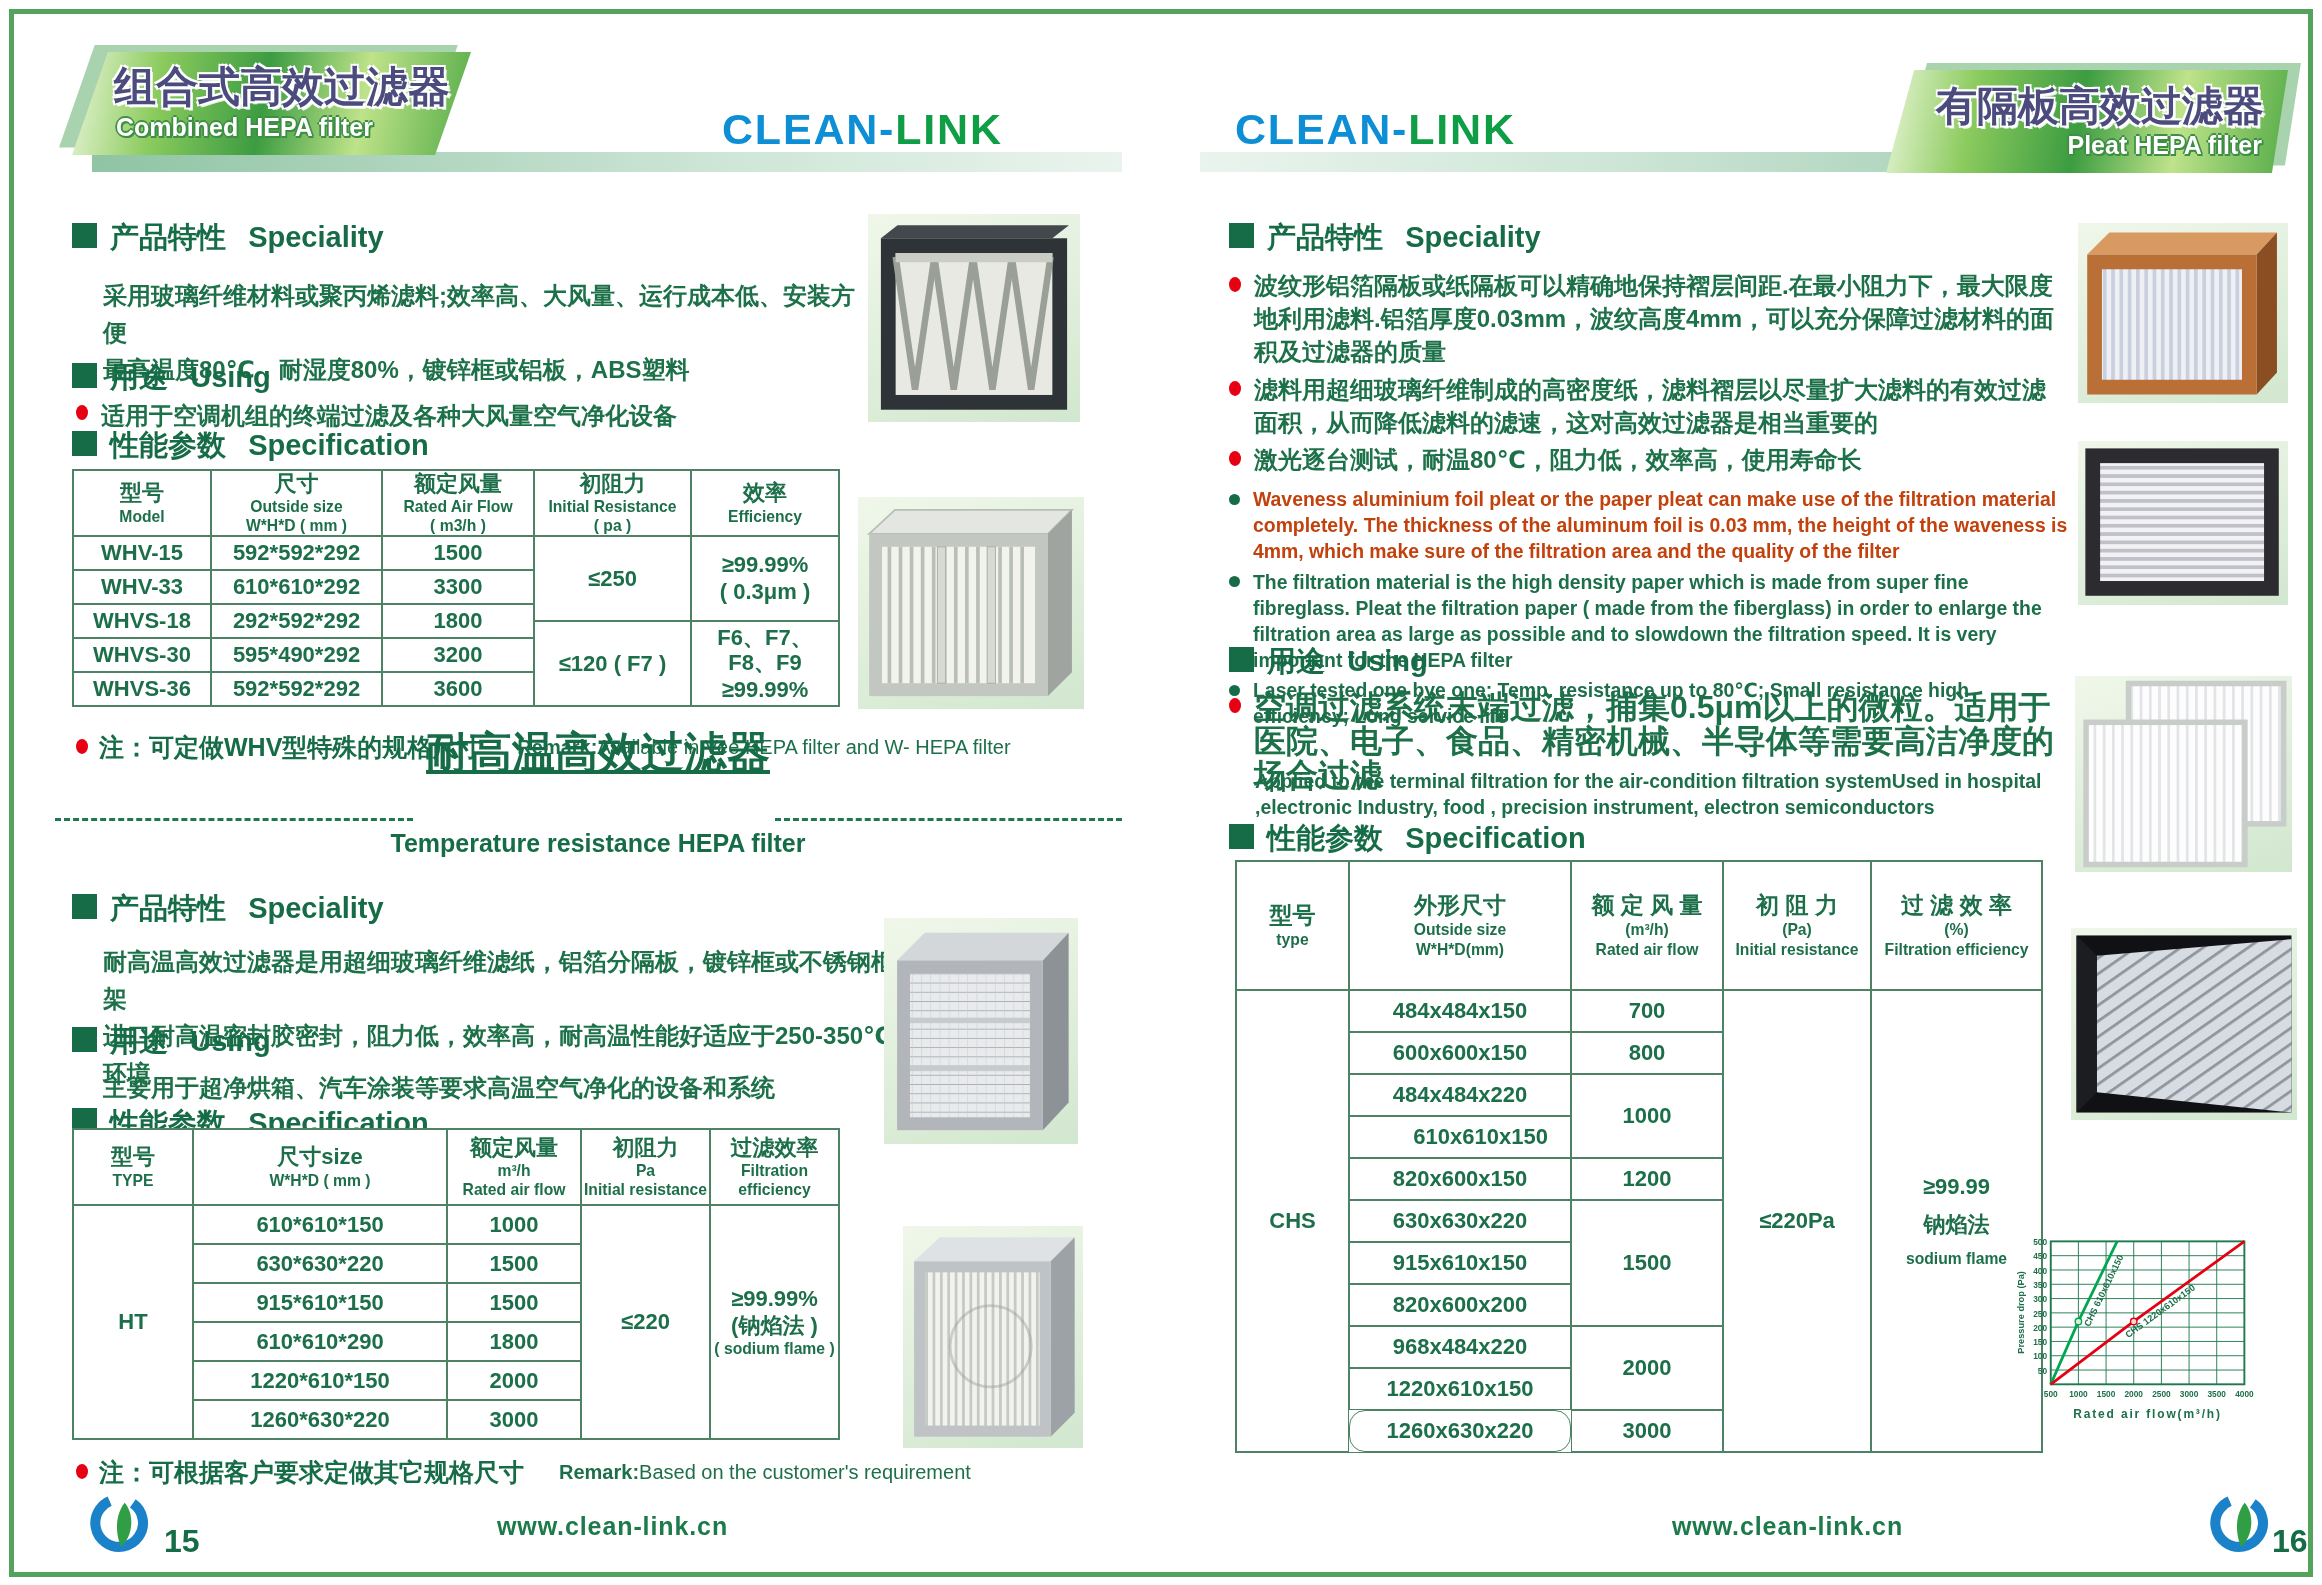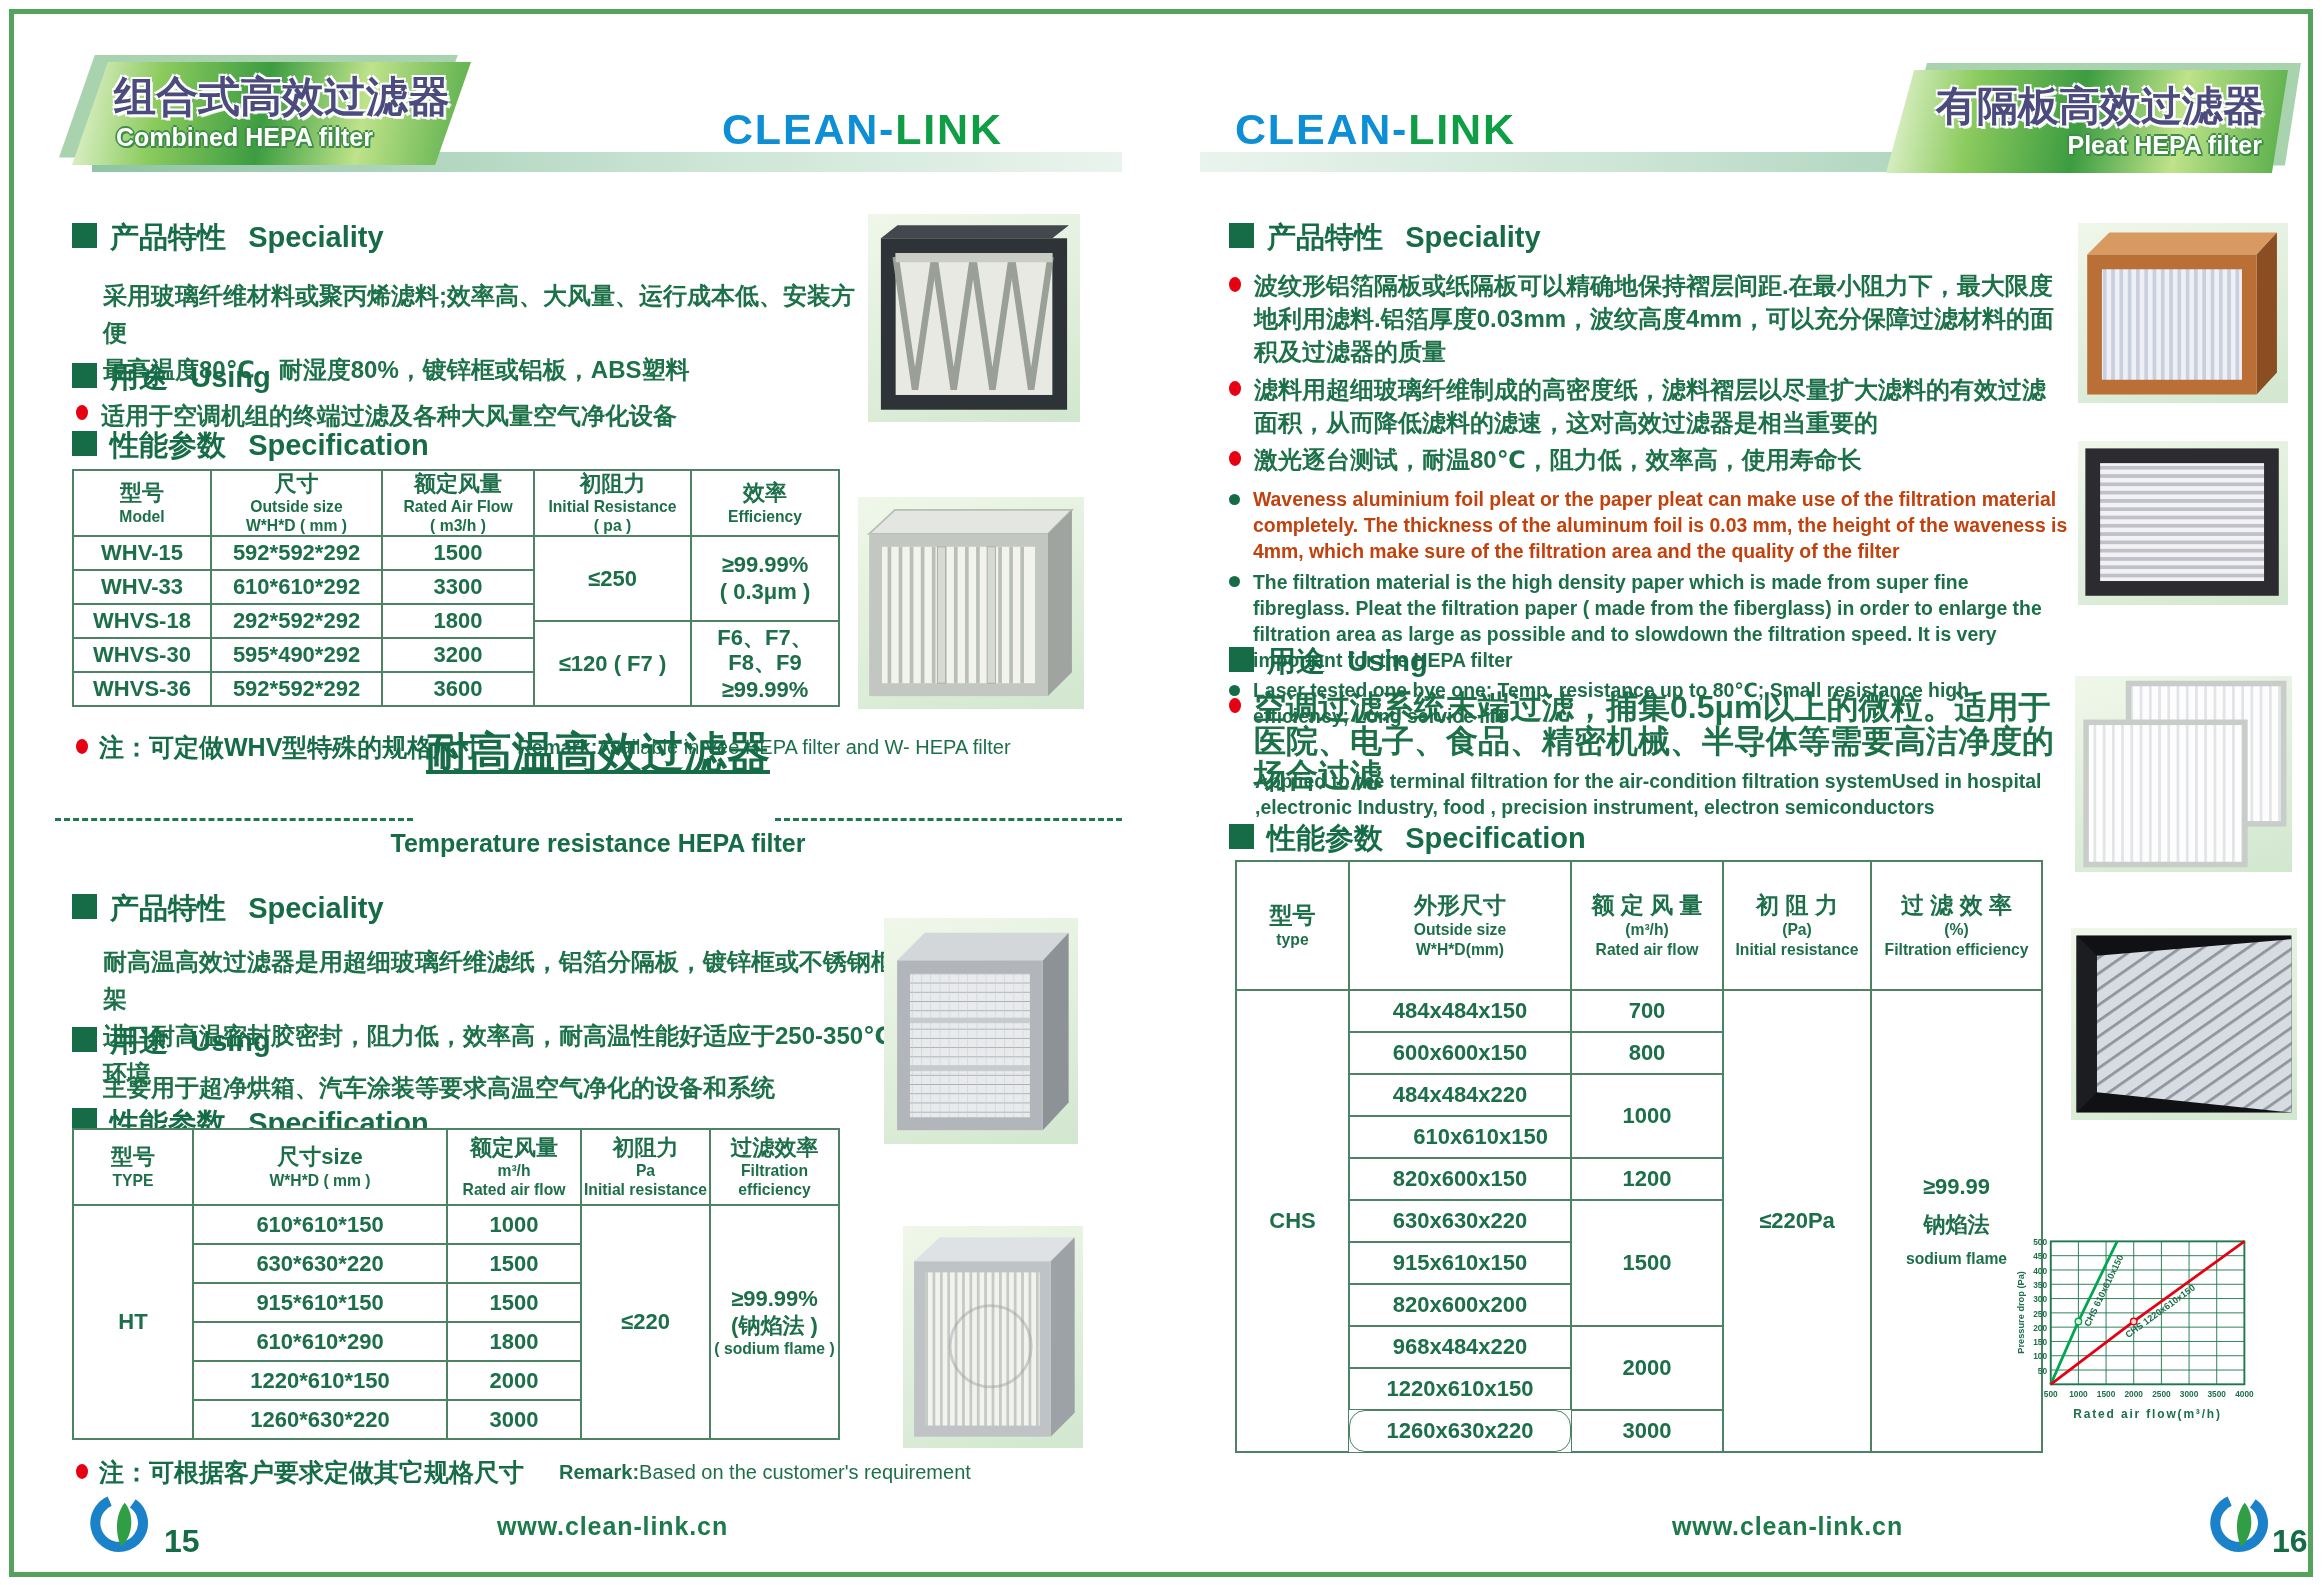--- a/index.html
+++ b/index.html
@@ -63,21 +63,21 @@
   .chart{position:absolute;left:2012px;top:1218px;width:249px;height:222px;}
 </style>
 </head>
 <body>
 
 <div class="sheet">
   <div class="frame"></div>
 
   <div class="strip" style="left:92px;width:1030px;background:linear-gradient(90deg,#8fc4a4,#cde5d6 60%,#eaf4ee);"></div>
 
-  <div class="banner" style="left:72px;top:62px;">
+  <div class="banner" style="left:72px;top:52px;">
     <div class="bback clipL" style="left:-13px;top:-7.4px;"></div>
     <div class="bfront clipL"></div>
     <div class="btitle" style="left:42px;top:7.4px;">组合式高效过滤器</div>
     <div class="bsub" style="left:44px;top:61px;">Combined HEPA filter</div>
   </div>
 
   <div class="cl" style="left:722px;top:105px;">
     <span class="c1">CLEAN-</span><span class="c2">LINK</span>
   </div>
 

